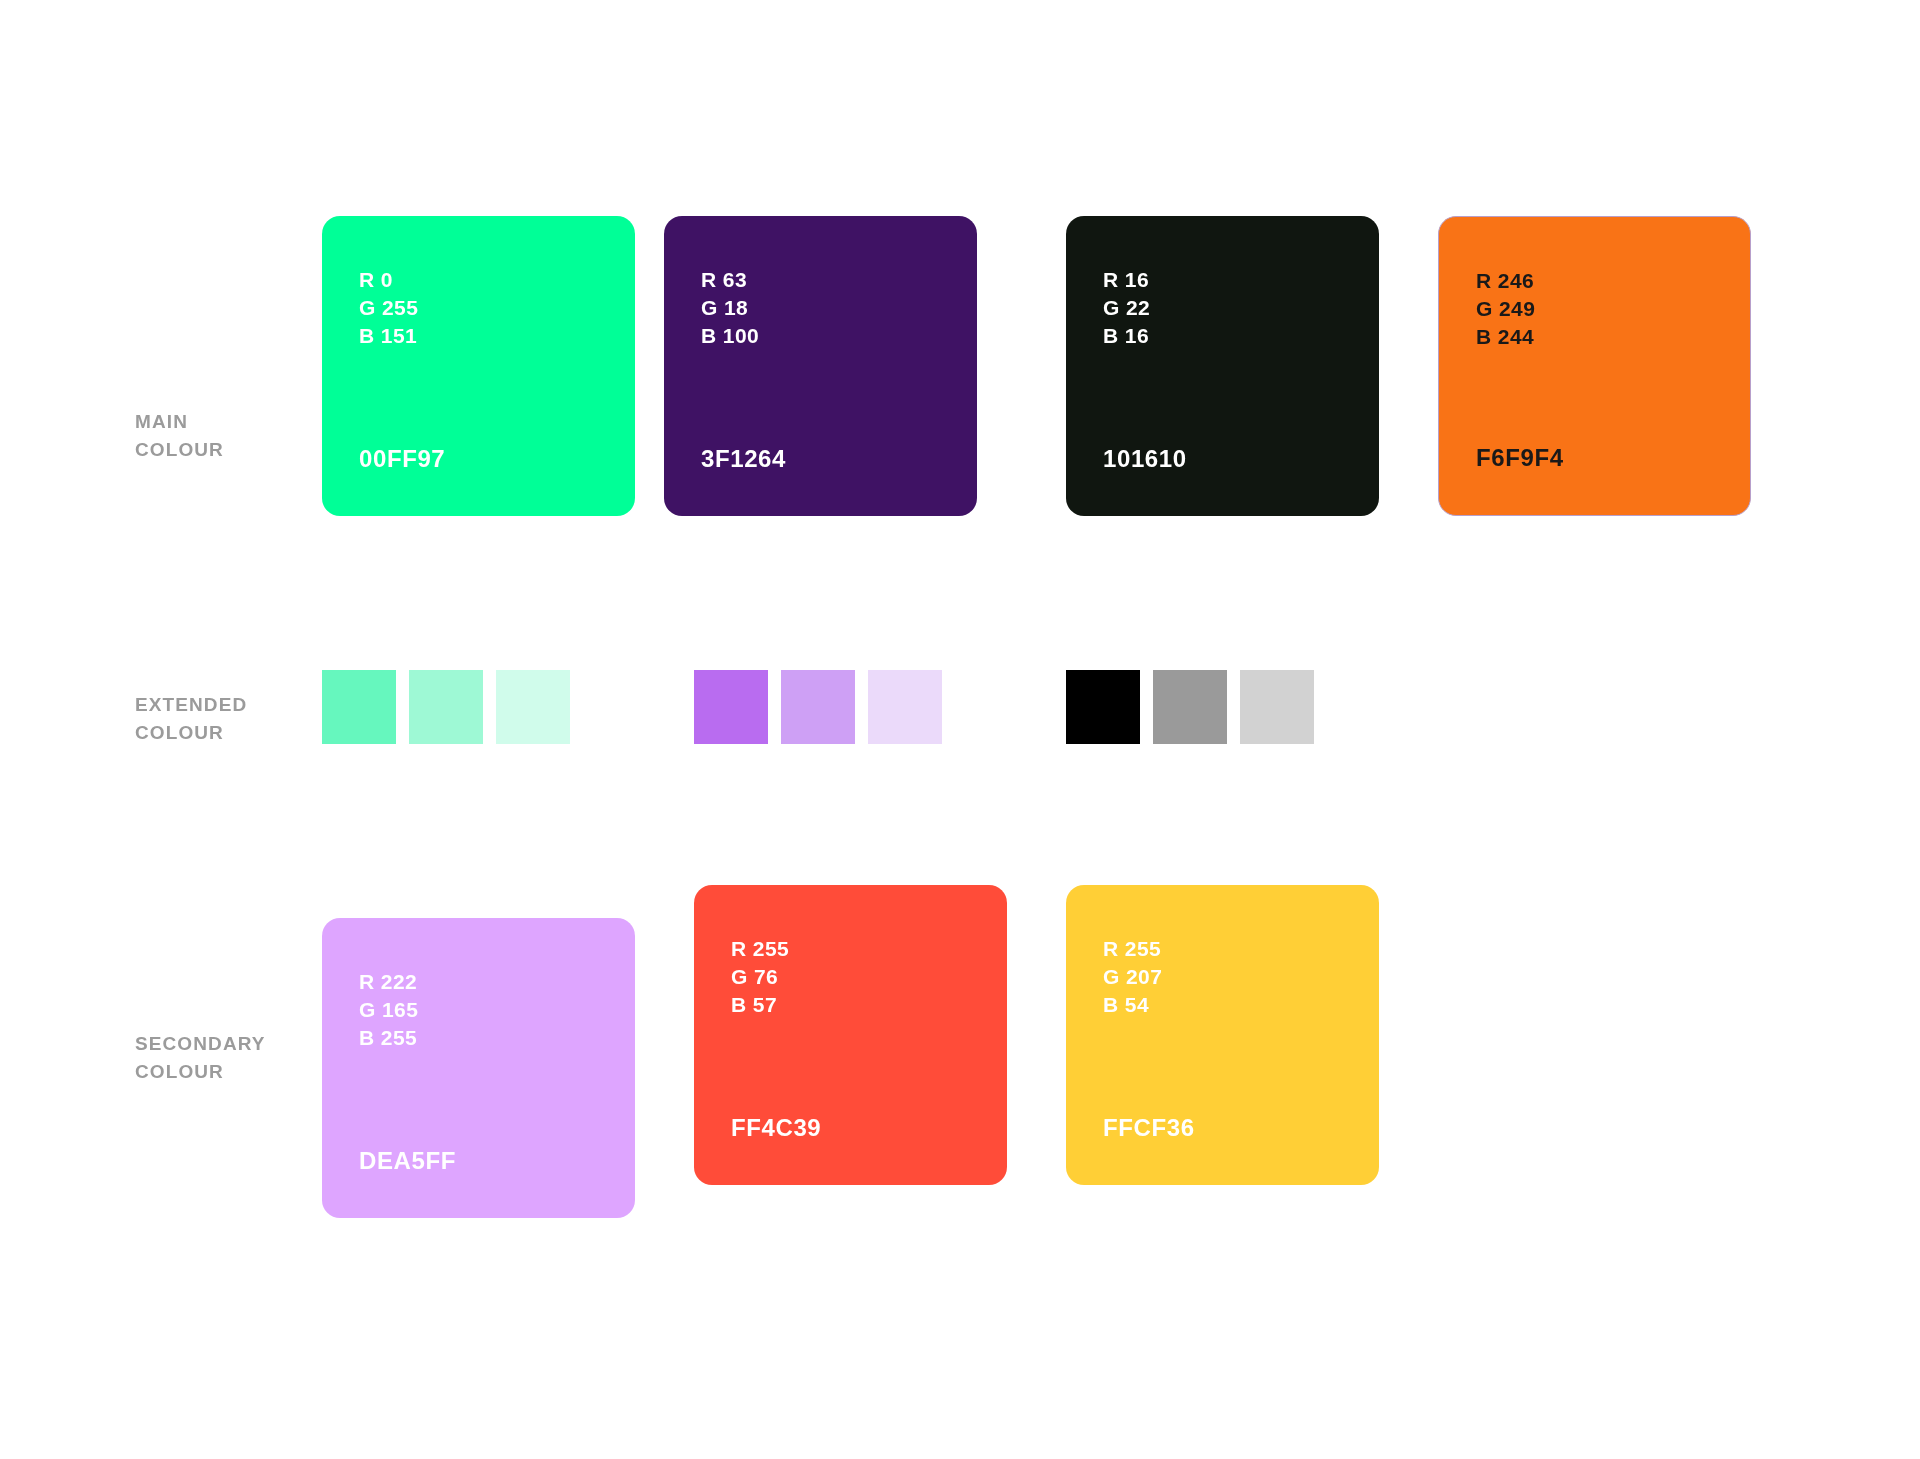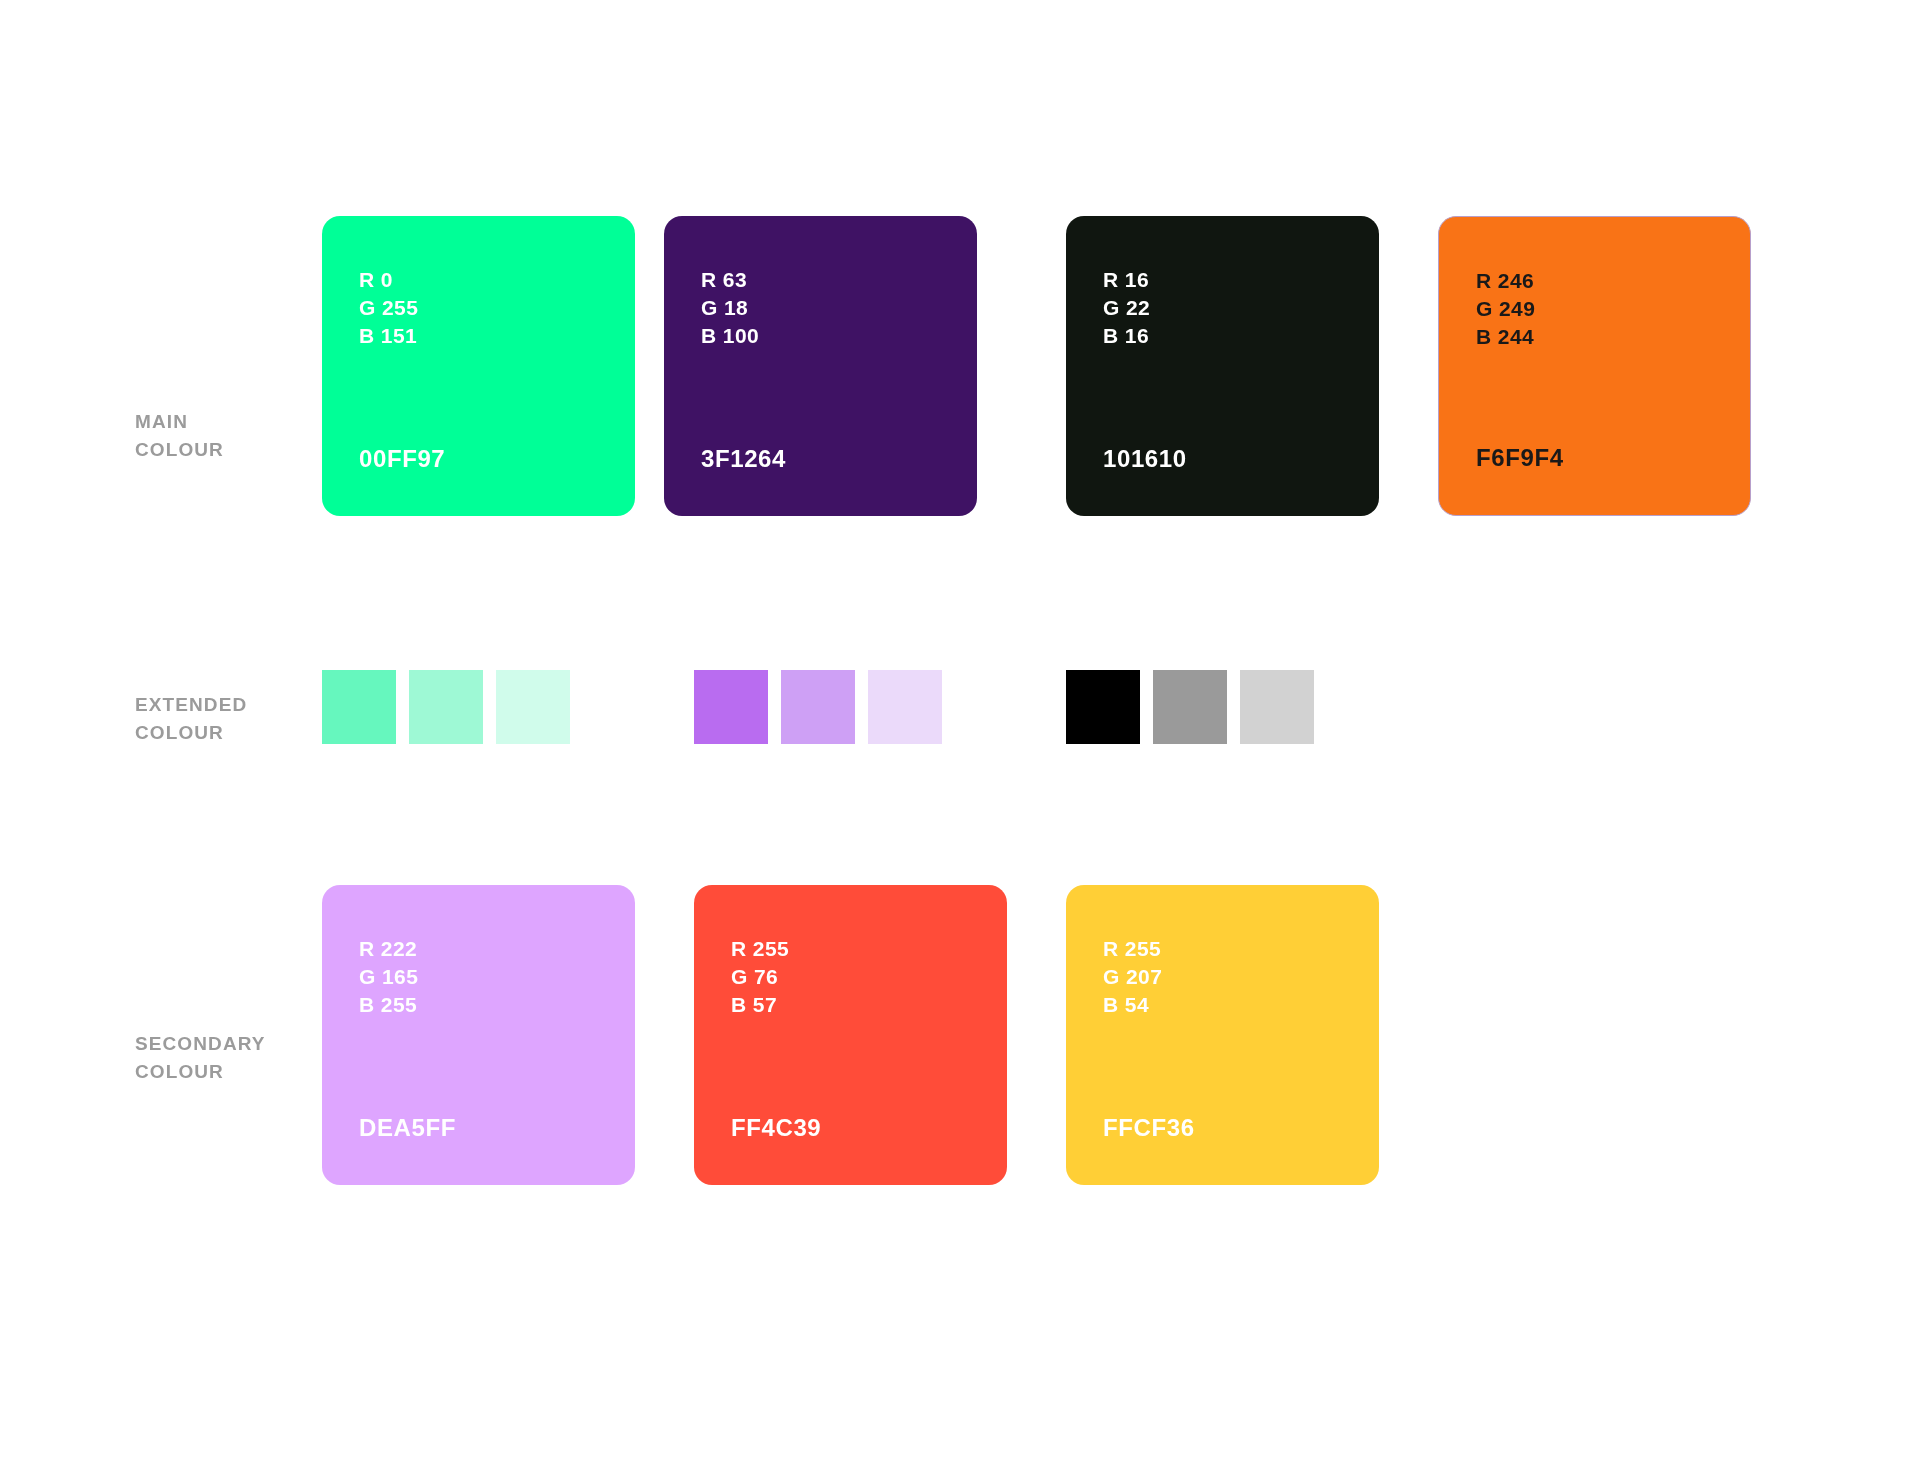--- a/index.html
+++ b/index.html
@@ -149,21 +149,21 @@
 
   <div class="tile-group g3">
     <div class="tile" id="e20" style="background: rgb(0, 0, 0);"></div>
     <div class="tile" id="e21" style="background: rgb(154, 154, 154);"></div>
     <div class="tile" id="e22" style="background: rgb(210, 210, 210);"></div>
   </div>
 
   <div class="row-label secondary">SECONDARY
 COLOUR</div>
 
-  <div class="swatch r3c1 light-text" id="s0" style="background: rgb(222, 165, 255);">
+  <div class="swatch r3c1 light-text" id="s0" style="background: rgb(222, 165, 255); margin-top: 33px;">
     <div class="rgb">R 222
 G 165
 B 255</div>
     <div class="hex">DEA5FF</div>
   </div>
 
   <div class="swatch r3c2 light-text" id="s1" style="background: rgb(255, 76, 57);">
     <div class="rgb">R 255
 G 76
 B 57</div>

